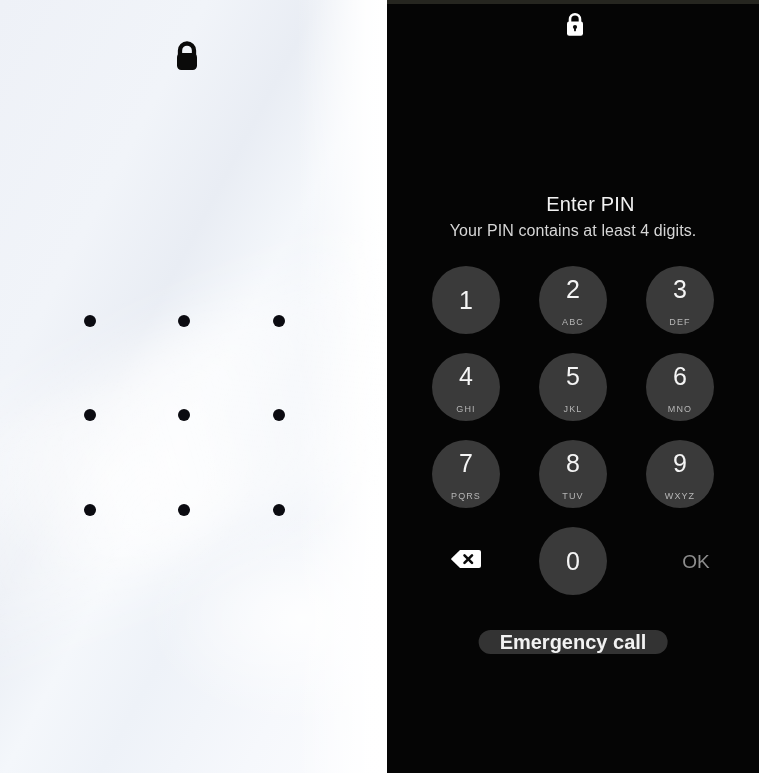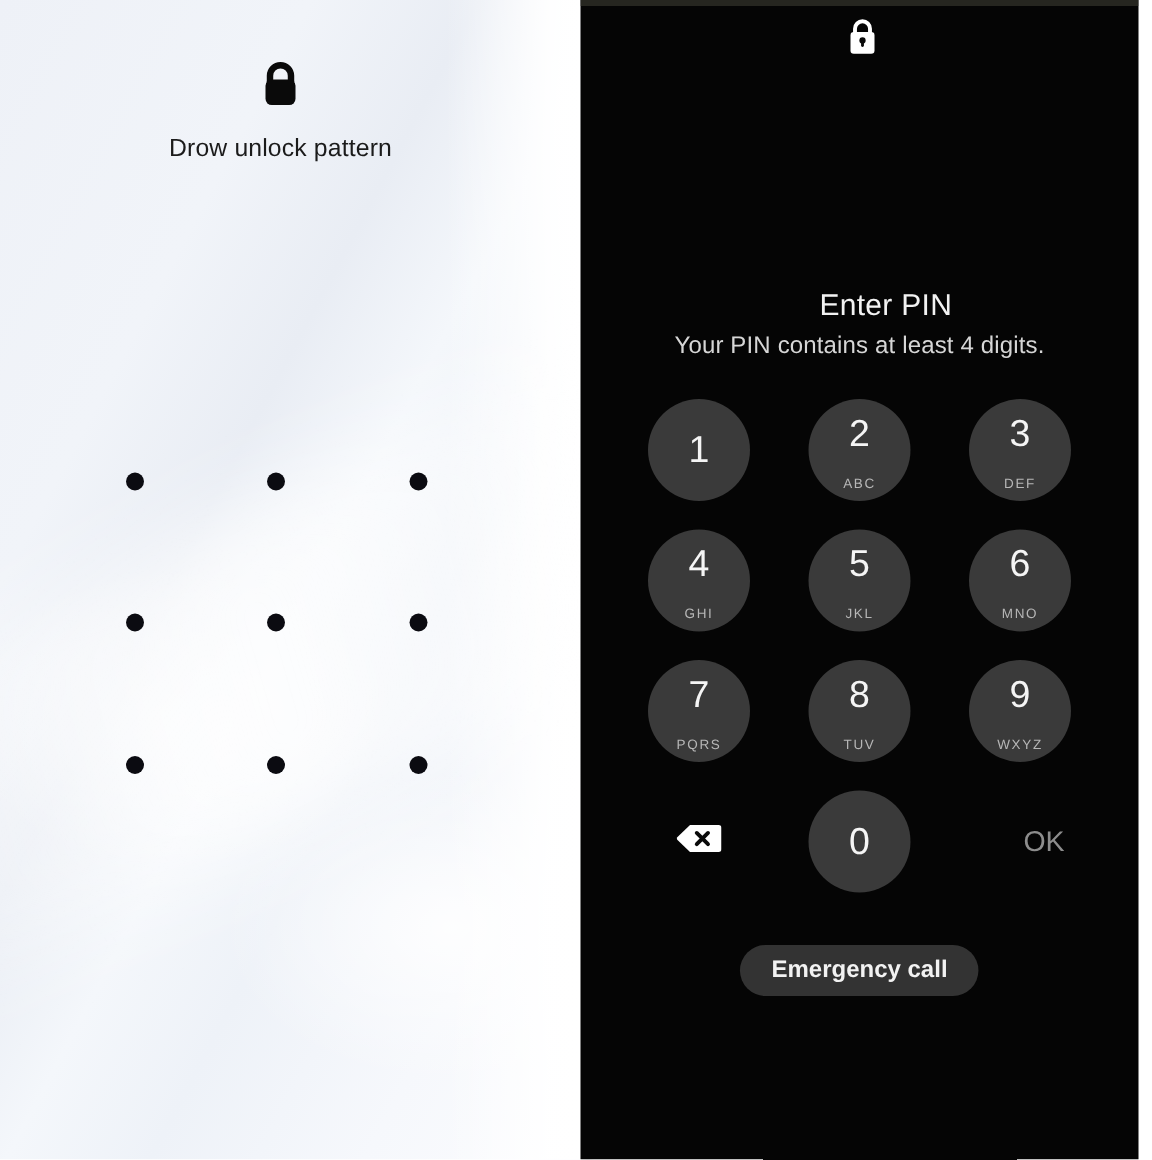--- a/index.html
+++ b/index.html
@@ -212,26 +212,26 @@
     justify-content: center;
     background: transparent;
     cursor: pointer;
   }
 
   .emergency-call {
     position: absolute;
     left: 50%;
     transform: translateX(-50%);
     top: 630px;
-    height: 34px;
+    height: 24px;
     padding: 0 21px;
     border-radius: 18px;
     background: #333333;
     color: #f2f2f2;
-    font-size: 16px;
+    font-size: 20px;
     font-weight: bold;
     display: flex;
     align-items: center;
     justify-content: center;
     white-space: nowrap;
     cursor: pointer;
   }
 </style>
 </head>
 <body>
@@ -241,21 +241,20 @@
   <div class="panel-pattern">
     <div class="pattern-inner">
 
       <div class="lock-dark">
         <svg viewBox="0 0 36 36" width="36" height="36" aria-hidden="true">
           <path d="M11 16 V12.5 A7 7 0 0 1 25 12.5 V16" fill="none" stroke="#0a0a0a" stroke-width="4.3" stroke-linecap="round"></path>
           <rect x="8" y="15" width="20" height="17" rx="4.2" fill="#0a0a0a"></rect>
         </svg>
       </div>
 
-      <div class="pattern-title">Drow unlock pattern</div>
 
       <div class="dot-grid">
         <div class="dot" style="left:0px;   top:0px;"></div>
         <div class="dot" style="left:94px;  top:0px;"></div>
         <div class="dot" style="left:189px; top:0px;"></div>
         <div class="dot" style="left:0px;   top:94px;"></div>
         <div class="dot" style="left:94px;  top:94px;"></div>
         <div class="dot" style="left:189px; top:94px;"></div>
         <div class="dot" style="left:0px;   top:189px;"></div>
         <div class="dot" style="left:94px;  top:189px;"></div>

